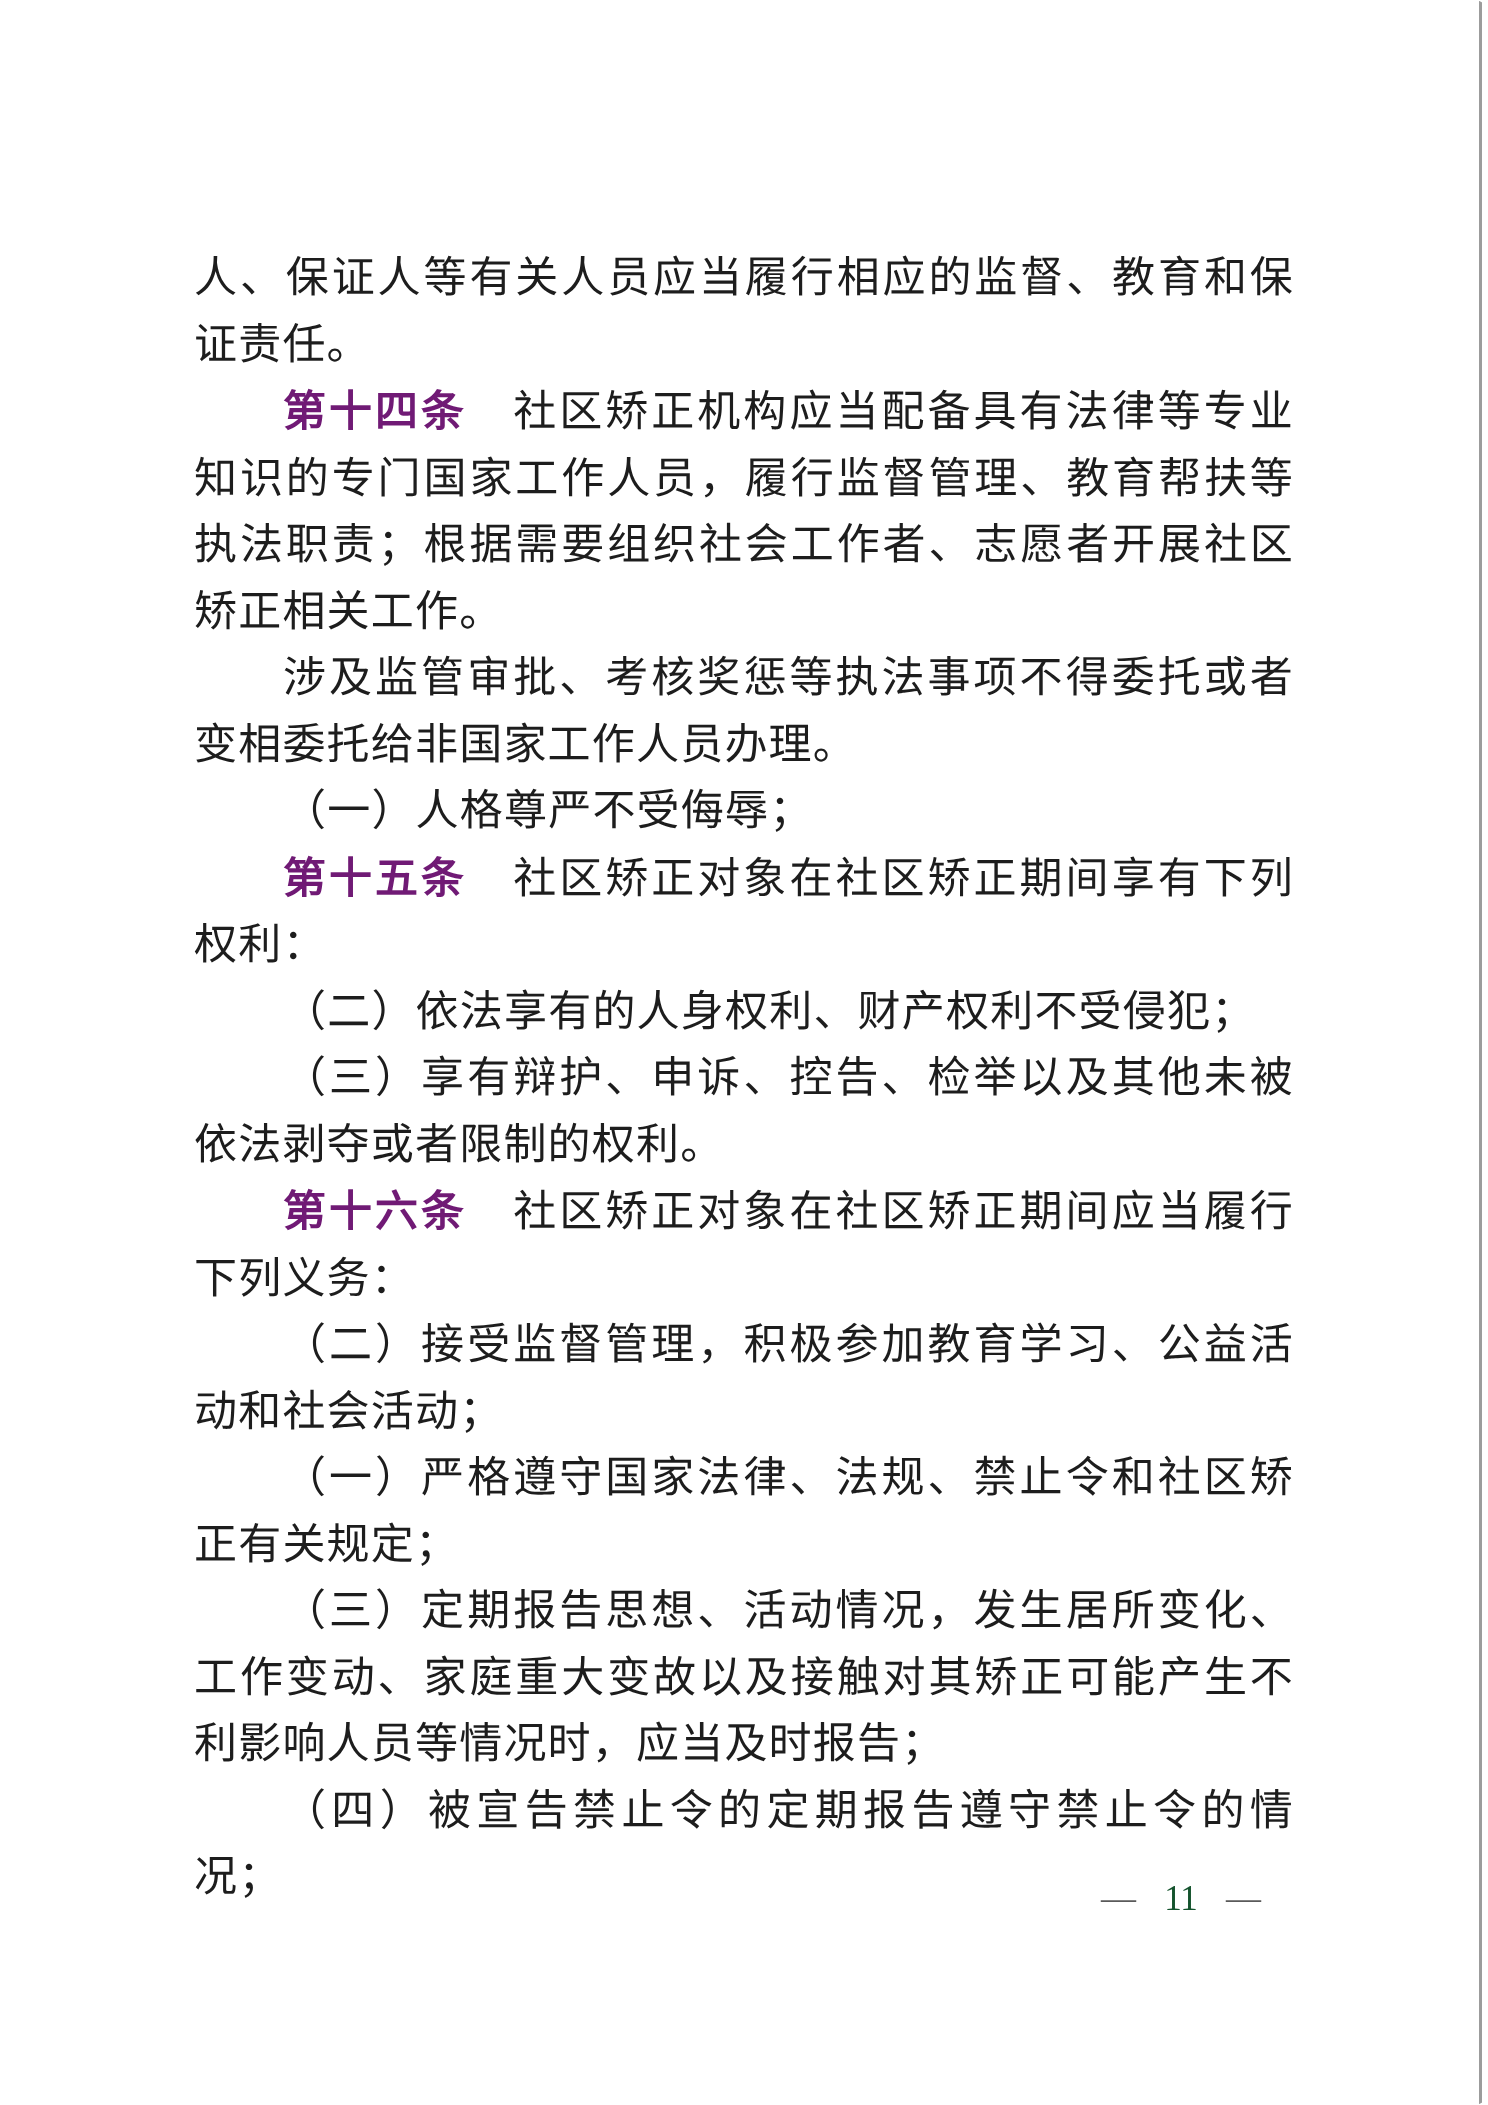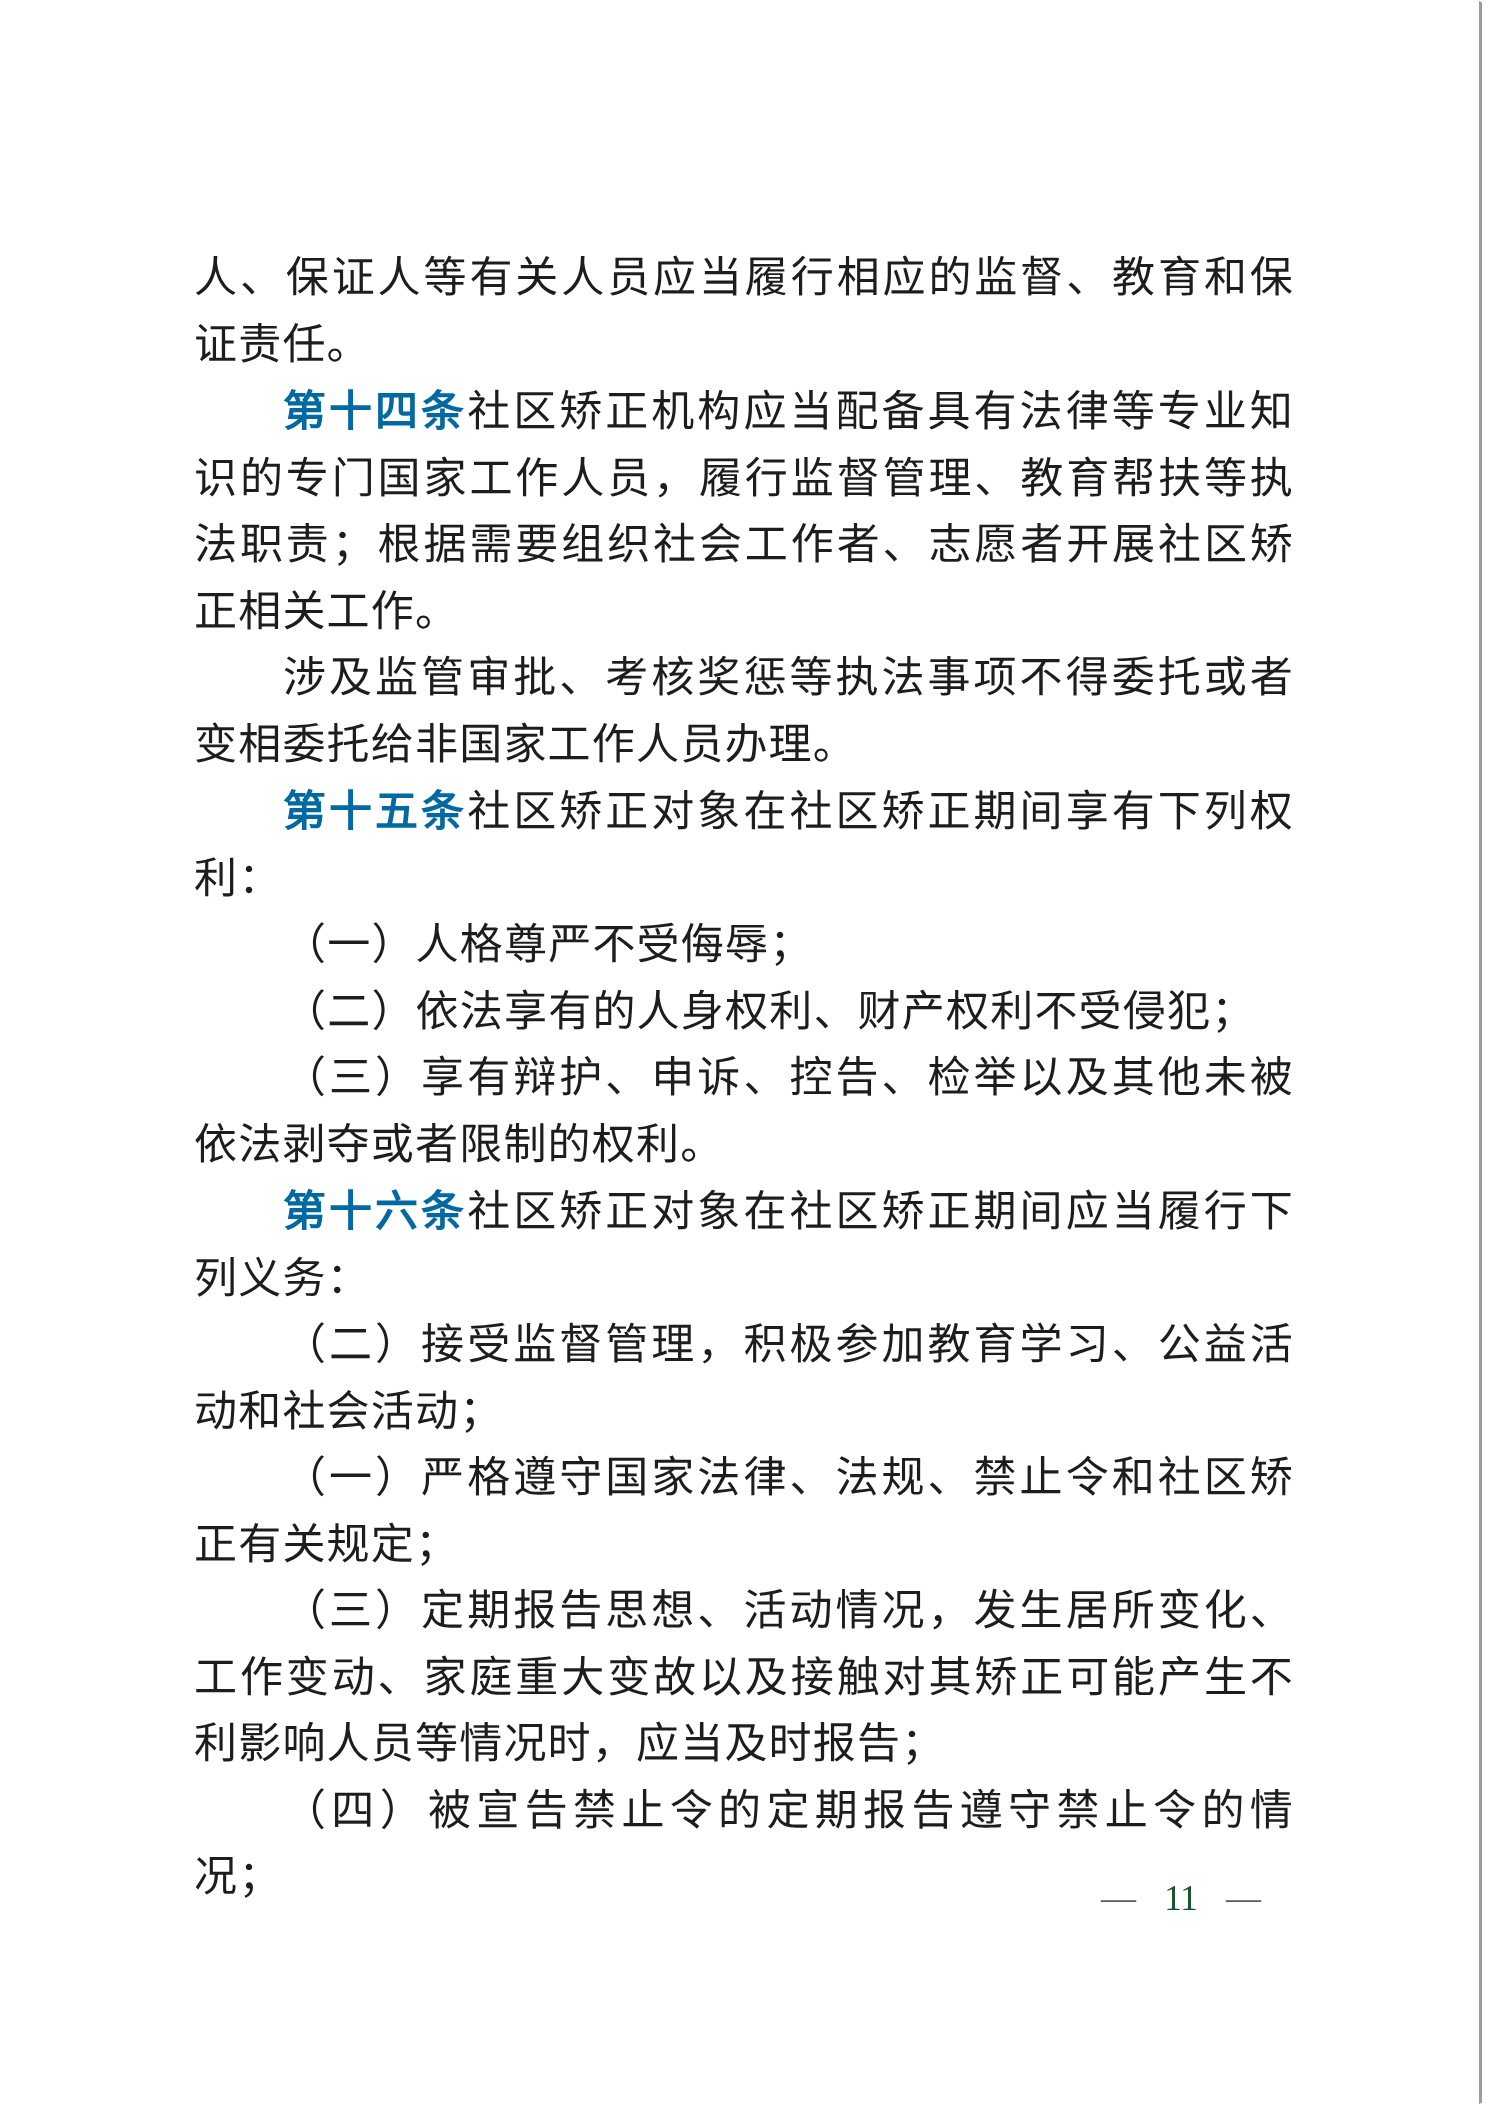--- a/index.html
+++ b/index.html
@@ -31,21 +31,22 @@
   .para {
     margin: 0;
     padding: 0;
   }
   .para.indent {
     text-indent: 89px;
   }
   .article-num {
     font-family: "Liberation Sans", sans-serif;
     font-weight: 700;
-    color: #0369a1;
+    color: #701a75;
+    margin-right: 46px;
   }
   .page-footer {
     position: absolute;
     left: 1101px;
     top: 1876px;
     width: 160px;
     height: 46px;
     display: flex;
     justify-content: space-between;
     align-items: center;
@@ -75,23 +76,23 @@
 <div class="page">
 
   <div class="text-block">
 
     <p class="para"><span>人、保证人等有关人员应当履行相应的监督、教育和保证责任。</span></p>
 
     <p class="para indent"><span class="article-num">第十四条</span><span>社区矫正机构应当配备具有法律等专业知识的专门国家工作人员，履行监督管理、教育帮扶等执法职责；根据需要组织社会工作者、志愿者开展社区矫正相关工作。</span></p>
 
     <p class="para indent"><span>涉及监管审批、考核奖惩等执法事项不得委托或者变相委托给非国家工作人员办理。</span></p>
 
+    <p class="para indent"><span>（一）人格尊严不受侮辱；</span></p>
+
     <p class="para indent"><span class="article-num">第十五条</span><span>社区矫正对象在社区矫正期间享有下列权利：</span></p>
-
-    <p class="para indent"><span>（一）人格尊严不受侮辱；</span></p>
 
     <p class="para indent"><span>（二）依法享有的人身权利、财产权利不受侵犯；</span></p>
 
     <p class="para indent"><span>（三）享有辩护、申诉、控告、检举以及其他未被依法剥夺或者限制的权利。</span></p>
 
     <p class="para indent"><span class="article-num">第十六条</span><span>社区矫正对象在社区矫正期间应当履行下列义务：</span></p>
 
     <p class="para indent"><span>（二）接受监督管理，积极参加教育学习、公益活动和社会活动；</span></p>
 
     <p class="para indent"><span>（一）严格遵守国家法律、法规、禁止令和社区矫正有关规定；</span></p>

